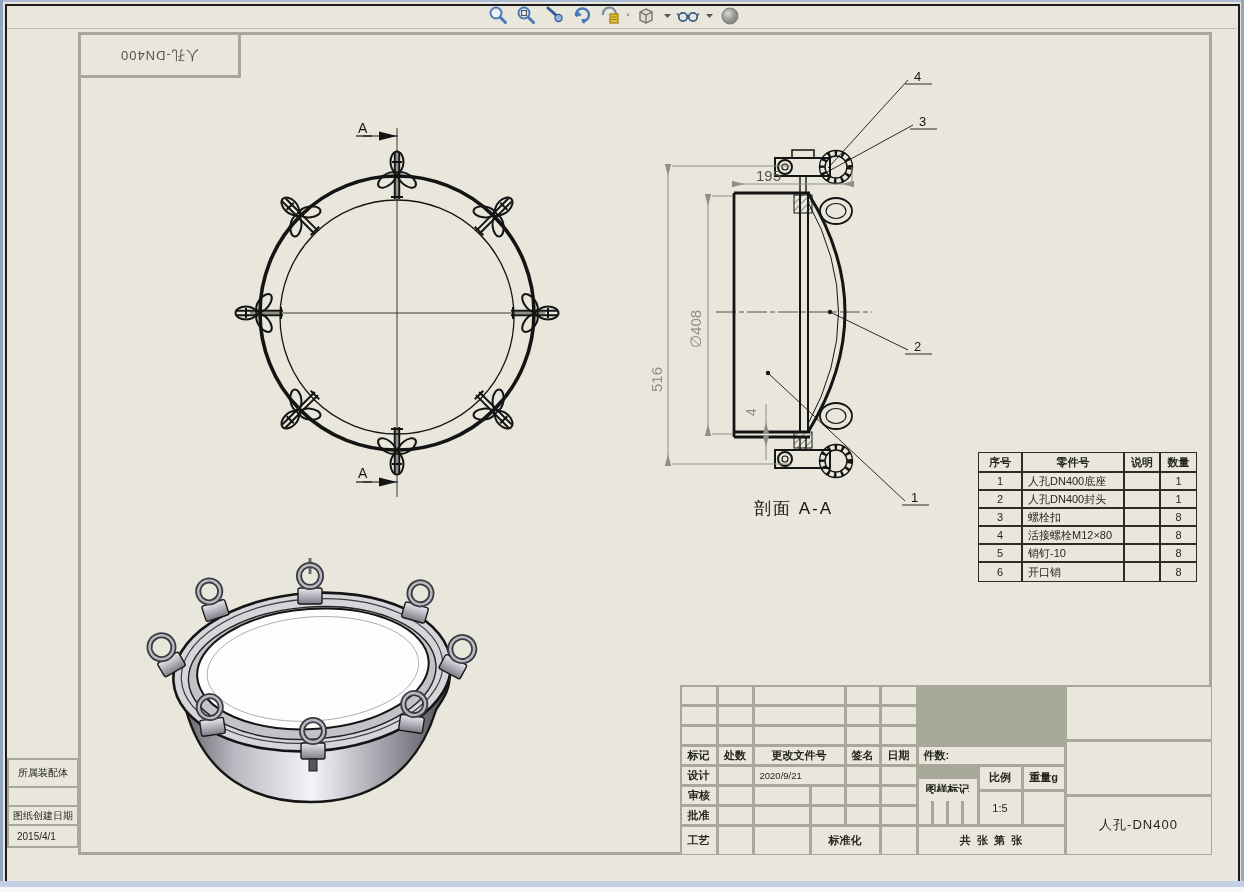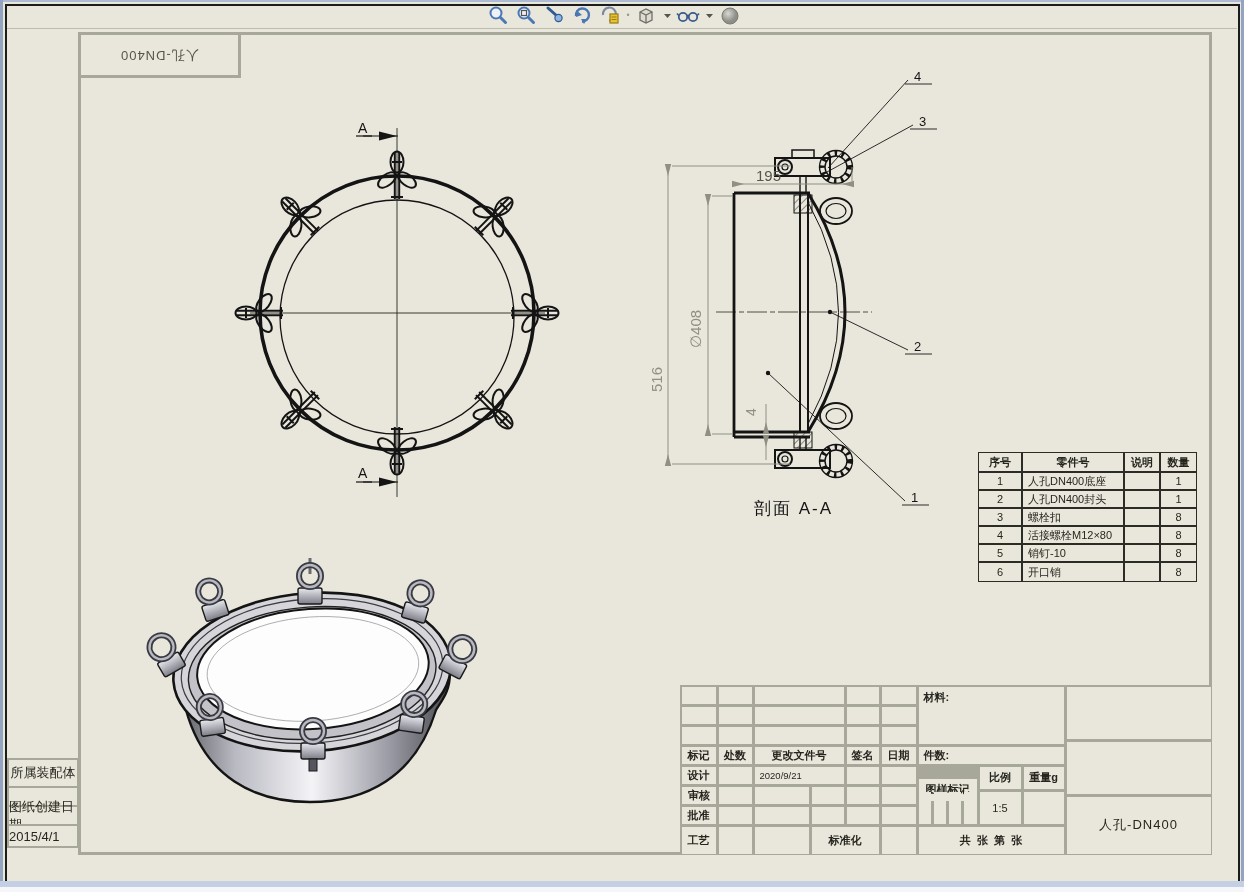--- a/index.html
+++ b/index.html
@@ -19,21 +19,21 @@
   .hud .btn{width:24px;height:23px;display:flex;align-items:center;justify-content:center;}
   .hud .caret{width:10px;height:23px;display:flex;align-items:center;justify-content:center;}
   .hud .sep{width:4px;height:23px;display:flex;align-items:center;justify-content:center;color:#9a9a8e;font-size:9px;}
   
   .frame{position:absolute;left:78px;top:32px;width:1134px;height:823px;border:3px solid #a7a79a;box-sizing:border-box;}
   .namebox{position:absolute;left:78px;top:32px;width:163px;height:46px;border:3px solid #a7a79a;box-sizing:border-box;
            display:flex;align-items:center;justify-content:center;}
   .namebox span{transform:rotate(180deg);font-size:13px;color:#55554c;letter-spacing:1px;}
   
   .lp-box{position:absolute;left:7px;width:72px;border:2px solid #a7a79a;box-sizing:border-box;background:#e9e7dc;
-          font-size:13px;display:flex;align-items:center;justify-content:center;color:#26261f;}
+          font-size:10px;display:flex;align-items:center;justify-content:center;color:#26261f;}
   
   .grid{position:absolute;}
   .cell{position:absolute;background:#e9e7dc;font-size:11px;display:flex;align-items:center;justify-content:center;
         color:#26261f;white-space:nowrap;overflow:hidden;}
   .cell.tl{justify-content:flex-start;align-items:flex-start;padding:3px 0 0 5px;box-sizing:border-box;}
   .cell.l{justify-content:flex-start;padding-left:5px;box-sizing:border-box;}
   .bold{font-weight:bold;}
   svg text{font-family:"Liberation Sans",sans-serif;}
 </style>
 </head>
@@ -122,21 +122,21 @@
     <span>人孔-DN400</span>
   </div>
 
   <div class="lp-box" style="top:758px;height:30px;">
     <span>所属装配体</span>
   </div>
   <div class="lp-box" style="top:786px;height:21px;"></div>
   <div class="lp-box" style="top:805px;height:21px;">
     <span>图纸创建日期</span>
   </div>
-  <div class="lp-box" style="top:824px;height:24px;justify-content:flex-start;padding-left:0;box-sizing:border-box;">
+  <div class="lp-box" style="top:824px;height:24px;justify-content:flex-start;padding-left:8px;box-sizing:border-box;">
     <span>2015/4/1</span>
   </div>
 
   <svg width="1244" height="892" style="position:absolute;left:0;top:0;">
     <defs>
       <g id="clampTV" fill="none" stroke="#141414" stroke-width="2">
         <line x1="-2.2" y1="-160" x2="-2.2" y2="-114"></line>
         <line x1="2.2" y1="-160" x2="2.2" y2="-114"></line>
         <ellipse cx="0" cy="-151" rx="6.5" ry="10.5"></ellipse>
         <ellipse cx="-10" cy="-133" rx="10.5" ry="5.5" transform="rotate(-38 -10 -133)"></ellipse>
@@ -426,21 +426,20 @@
     <div class="cell" style="left:131.5px;top:121.5px;width:32px;height:17px;"></div>
     <div class="cell" style="left:166.5px;top:121.5px;width:32px;height:17px;"></div>
     <div class="cell" style="left:201.5px;top:121.5px;width:34px;height:17px;"></div>
 
     <div class="cell bold" style="left:1.5px;top:141.5px;width:34px;height:27px;">工艺</div>
     <div class="cell" style="left:38.5px;top:141.5px;width:33px;height:27px;"></div>
     <div class="cell" style="left:74.5px;top:141.5px;width:54px;height:27px;"></div>
     <div class="cell bold" style="left:131.5px;top:141.5px;width:67px;height:27px;">标准化</div>
     <div class="cell" style="left:201.5px;top:141.5px;width:34px;height:27px;"></div>
 
-    <div class="cell tl bold" style="left:238.5px;top:1.5px;width:145px;height:57px;">材料:</div>
     <div class="cell l bold" style="left:238.5px;top:61.5px;width:145px;height:17px;text-align:right;">件数:</div>
 
     <div class="cell bold" style="left:238.5px;top:81.5px;width:58px;height:22px;margin-top:12px;">图样标记</div>
     <div class="cell bold" style="left:299.5px;top:81.5px;width:41px;height:22px;">比例</div>
     <div class="cell bold" style="left:343.5px;top:81.5px;width:40px;height:22px;">重量g</div>
     <div class="cell" style="left:238.5px;top:106.5px;width:12px;height:32px;"></div>
     <div class="cell" style="left:253.5px;top:106.5px;width:12px;height:32px;"></div>
     <div class="cell" style="left:268.5px;top:106.5px;width:12px;height:32px;"></div>
     <div class="cell" style="left:283.5px;top:106.5px;width:13px;height:32px;"></div>
     <div class="cell" style="left:299.5px;top:106.5px;width:41px;height:32px;">1:5</div>

